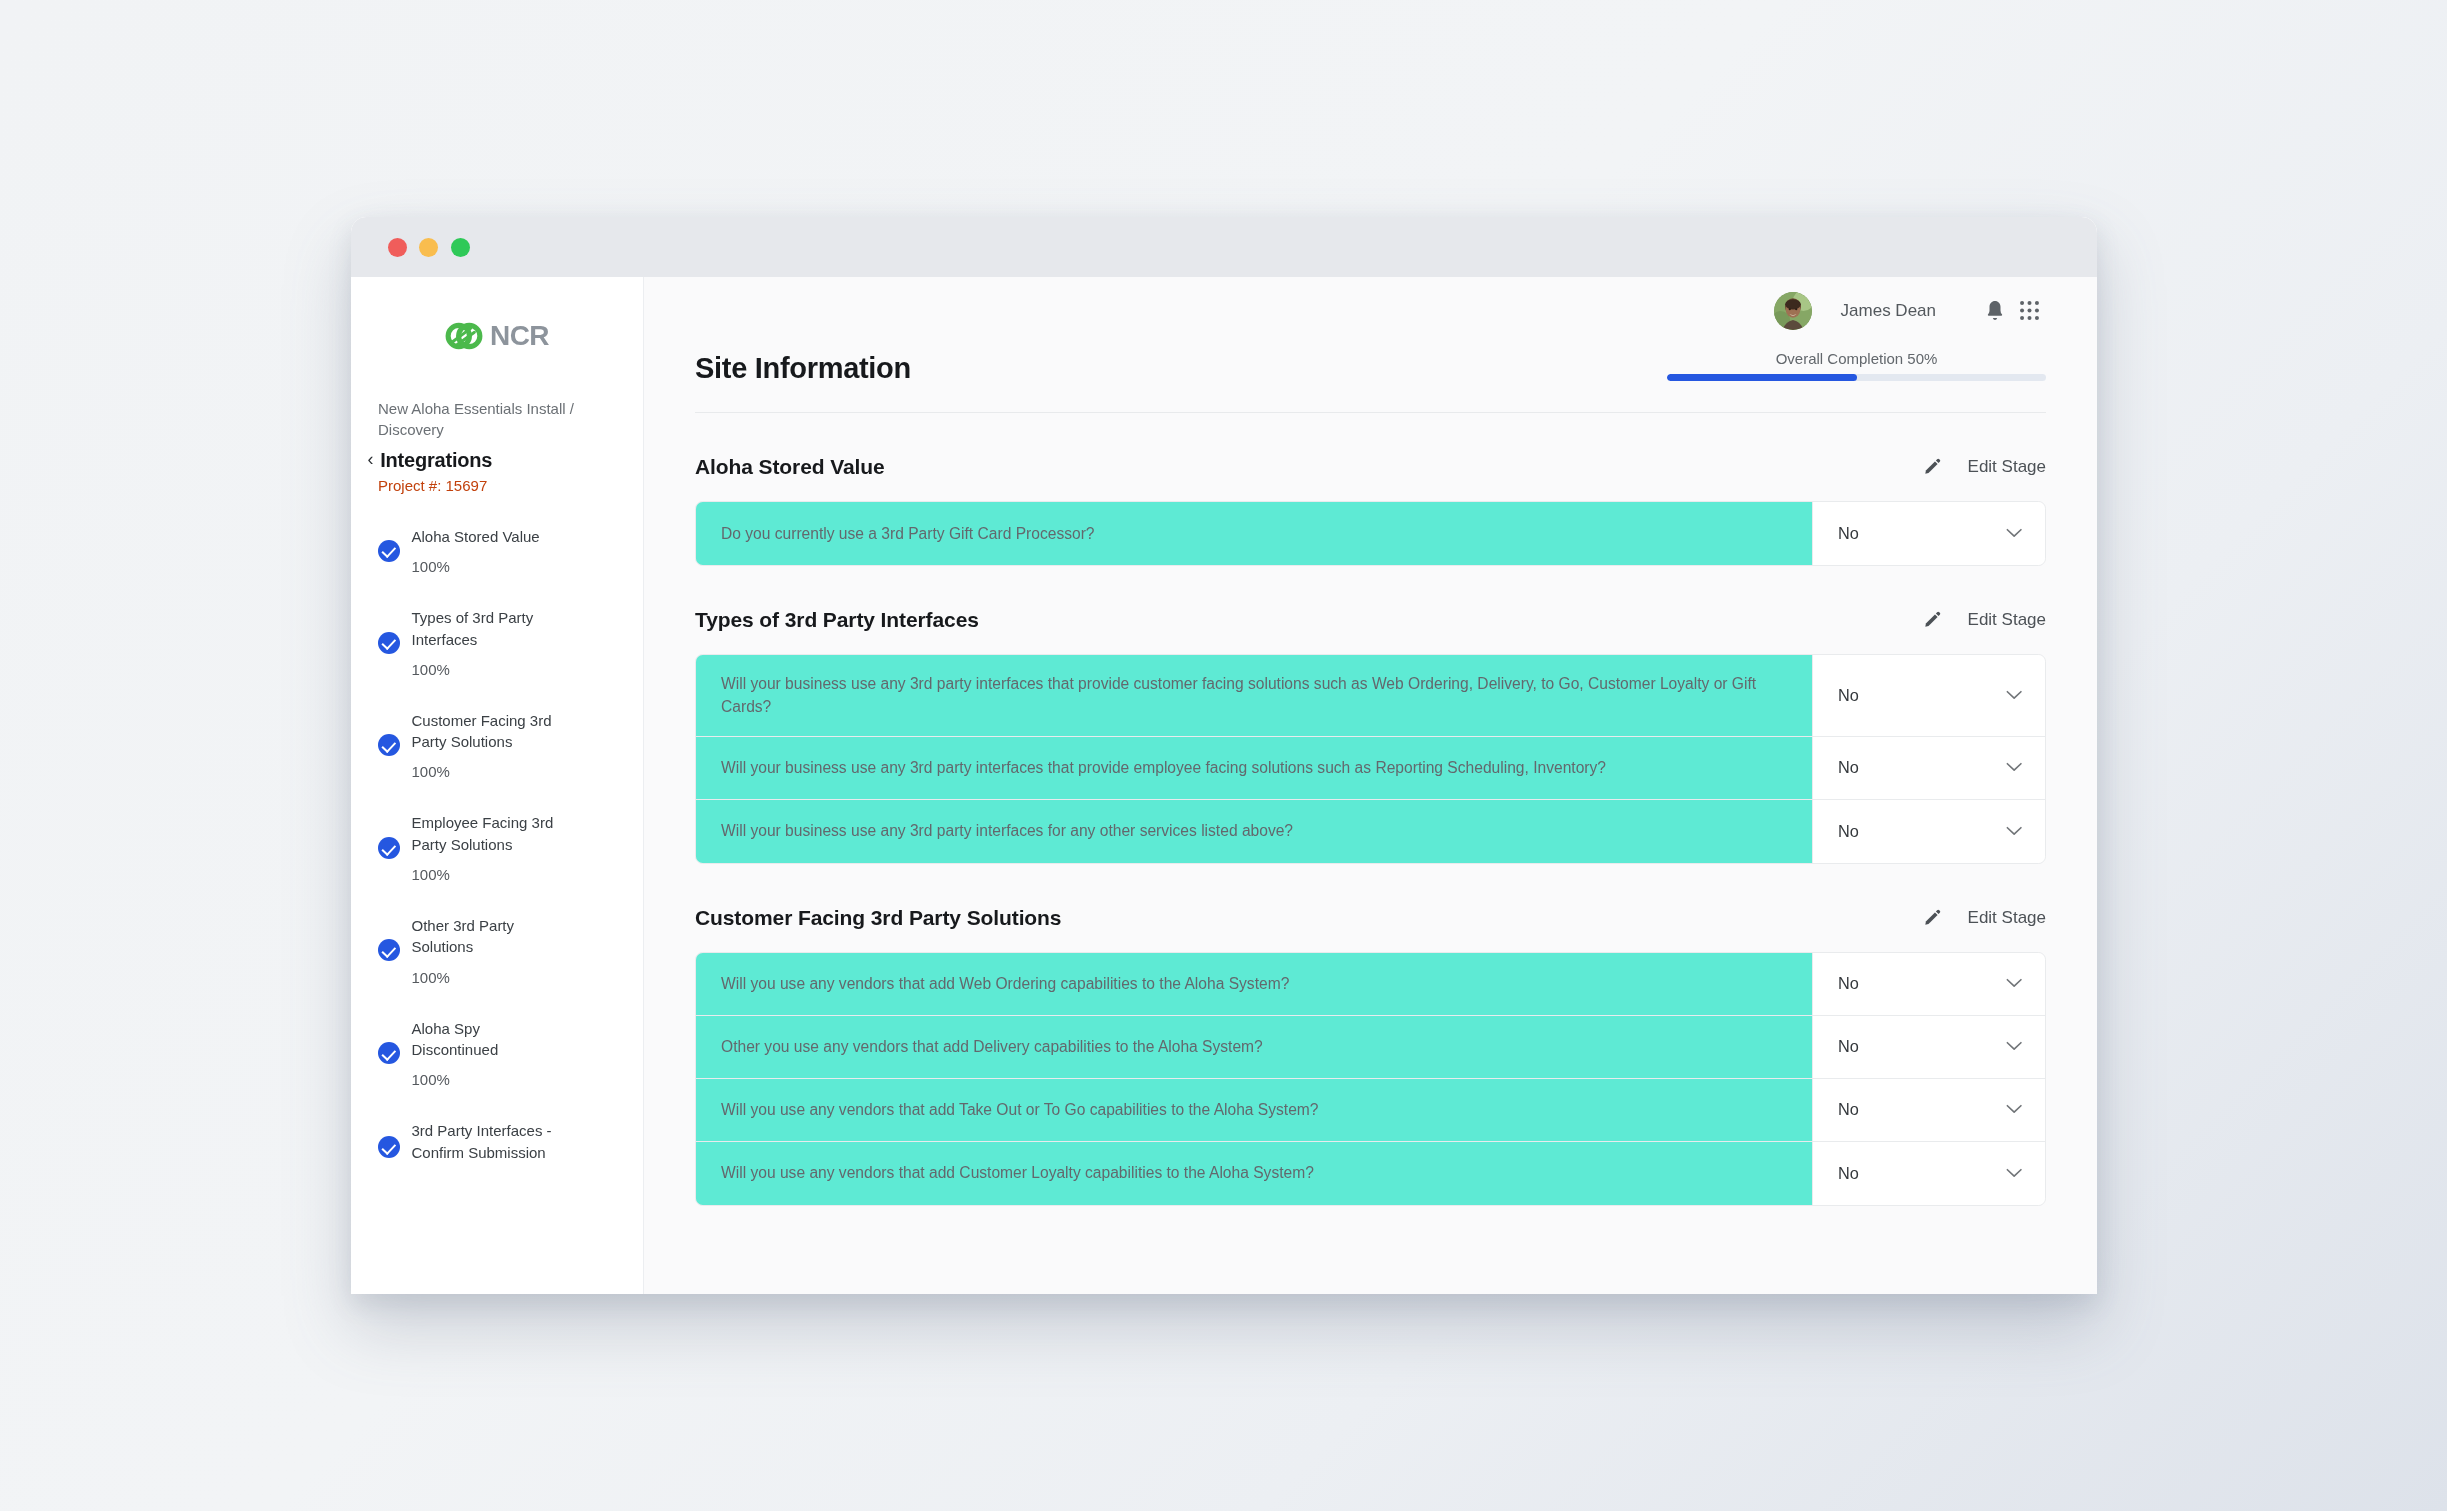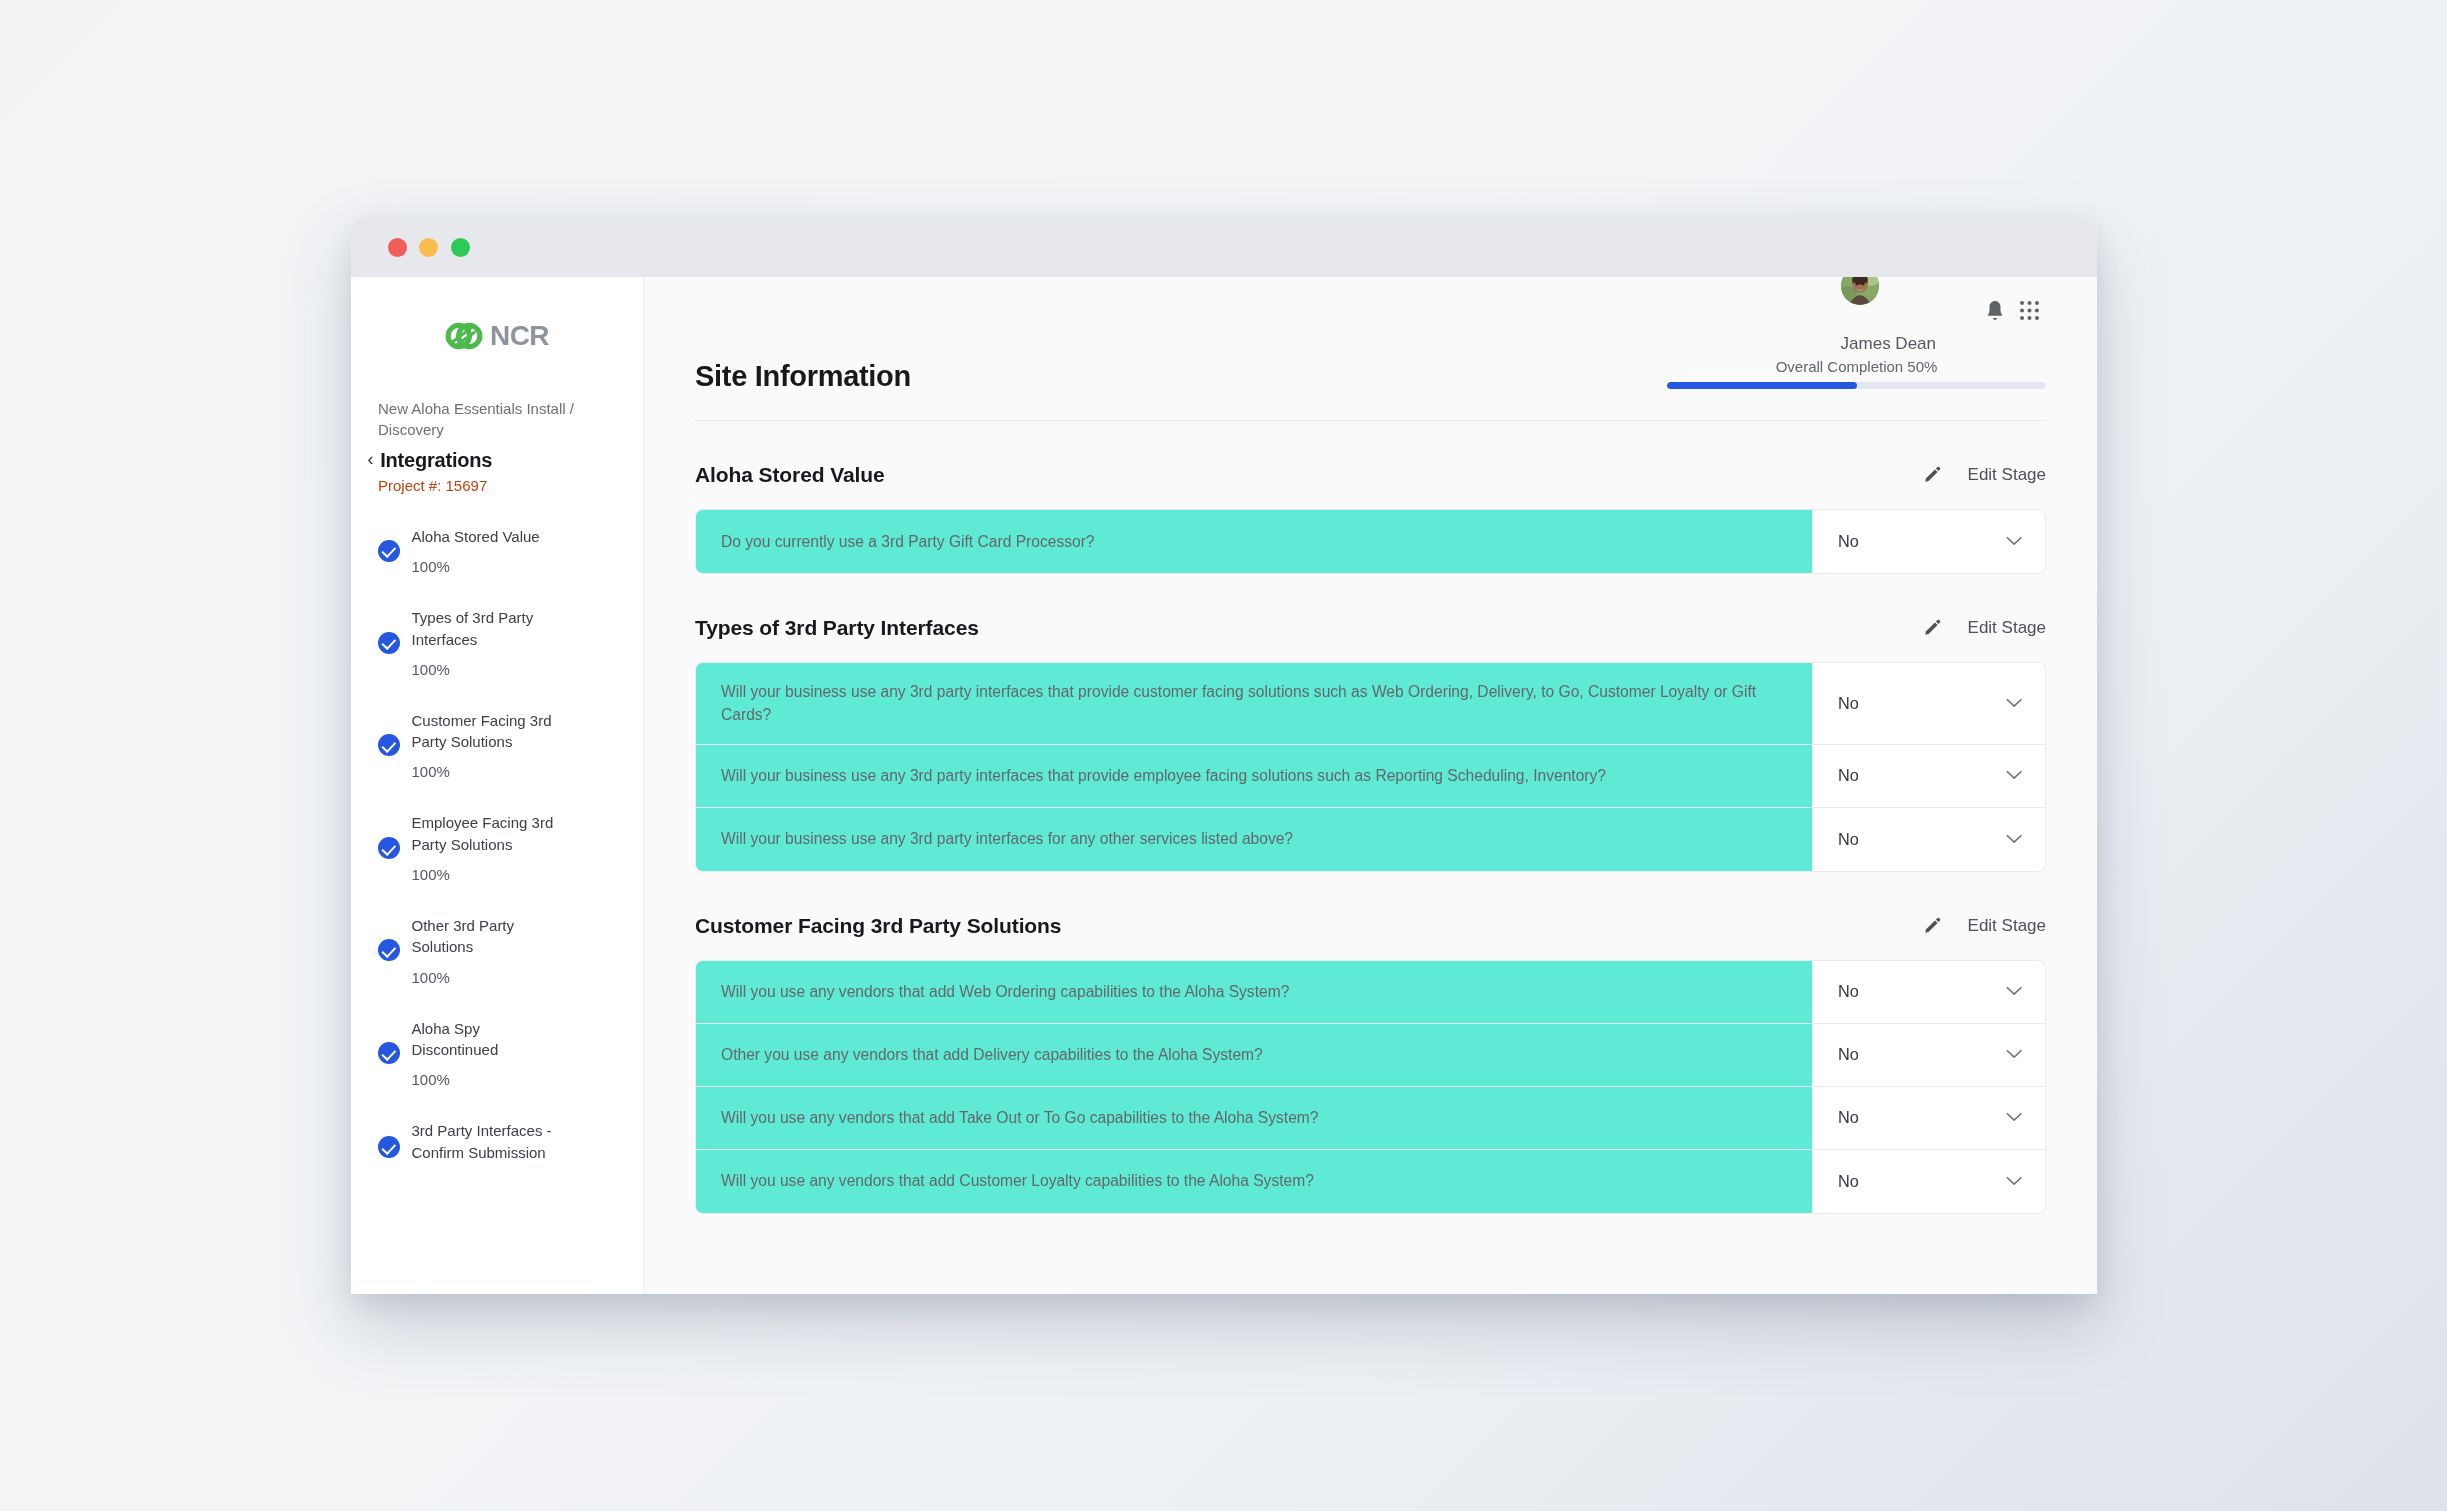--- a/index.html
+++ b/index.html
@@ -163,24 +163,23 @@
   .topbar {
     height: 67px;
     display: flex;
     align-items: center;
     justify-content: flex-end;
     padding-right: 51px;
     gap: 0;
   }
   .user {
     display: flex;
-    align-items: flex-start;
+    align-items: center;
     gap: 29px;
     margin-right: 42px;
-    flex-direction: column;
   }
   .avatar {
     width: 38px; height: 38px;
     border-radius: 50%;
     overflow: hidden;
     flex: none;
     background: #7a9a5c;
     position: relative;
   }
   .avatar svg { display: block; width: 38px; height: 38px; }
@@ -190,21 +189,20 @@
   }
   .icon-btn {
     width: 34px; height: 34px;
     display: flex; align-items: center; justify-content: center;
   }
   .bell { width: 22px; height: 24px; }
   .grid-icon { width: 21px; height: 21px; }
 
   .content {
     padding: 5.7px 51px 0 51px;
-    margin-top: 8px;
   }
 
   .page-head {
     display: flex;
     align-items: flex-end;
     justify-content: space-between;
     padding-bottom: 27px;
     border-bottom: 1px solid #e8eaec;
   }
   .page-title {

